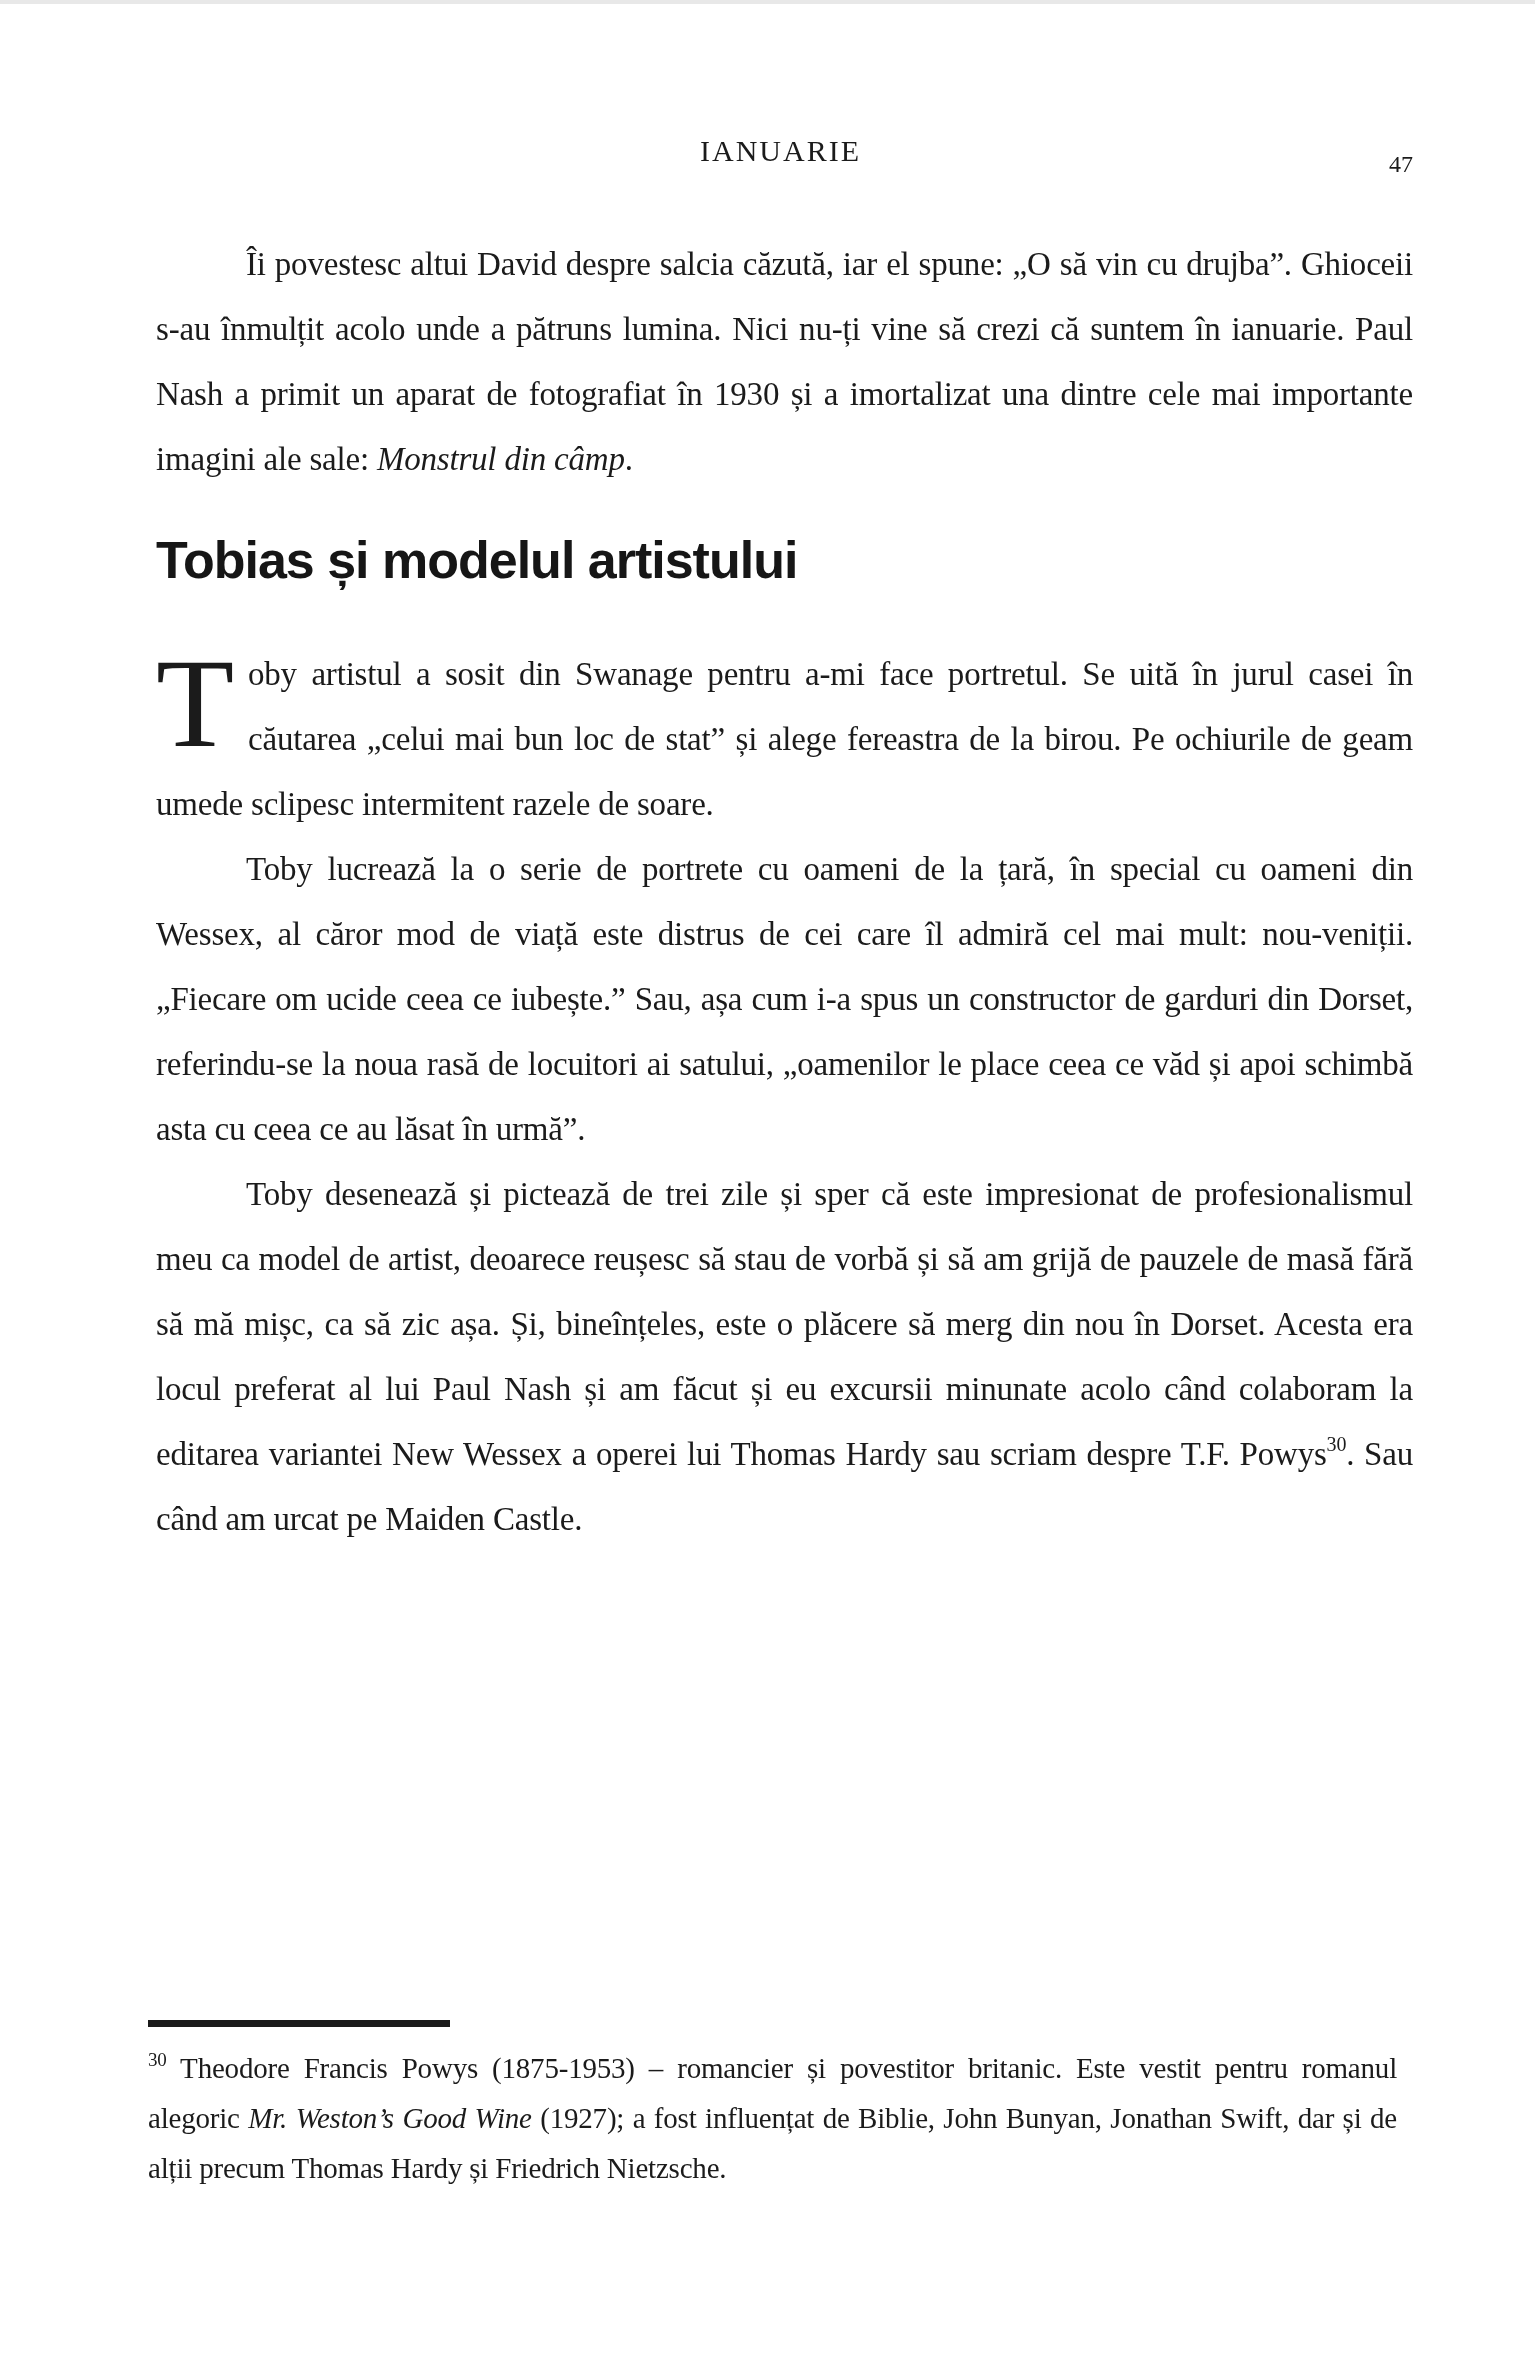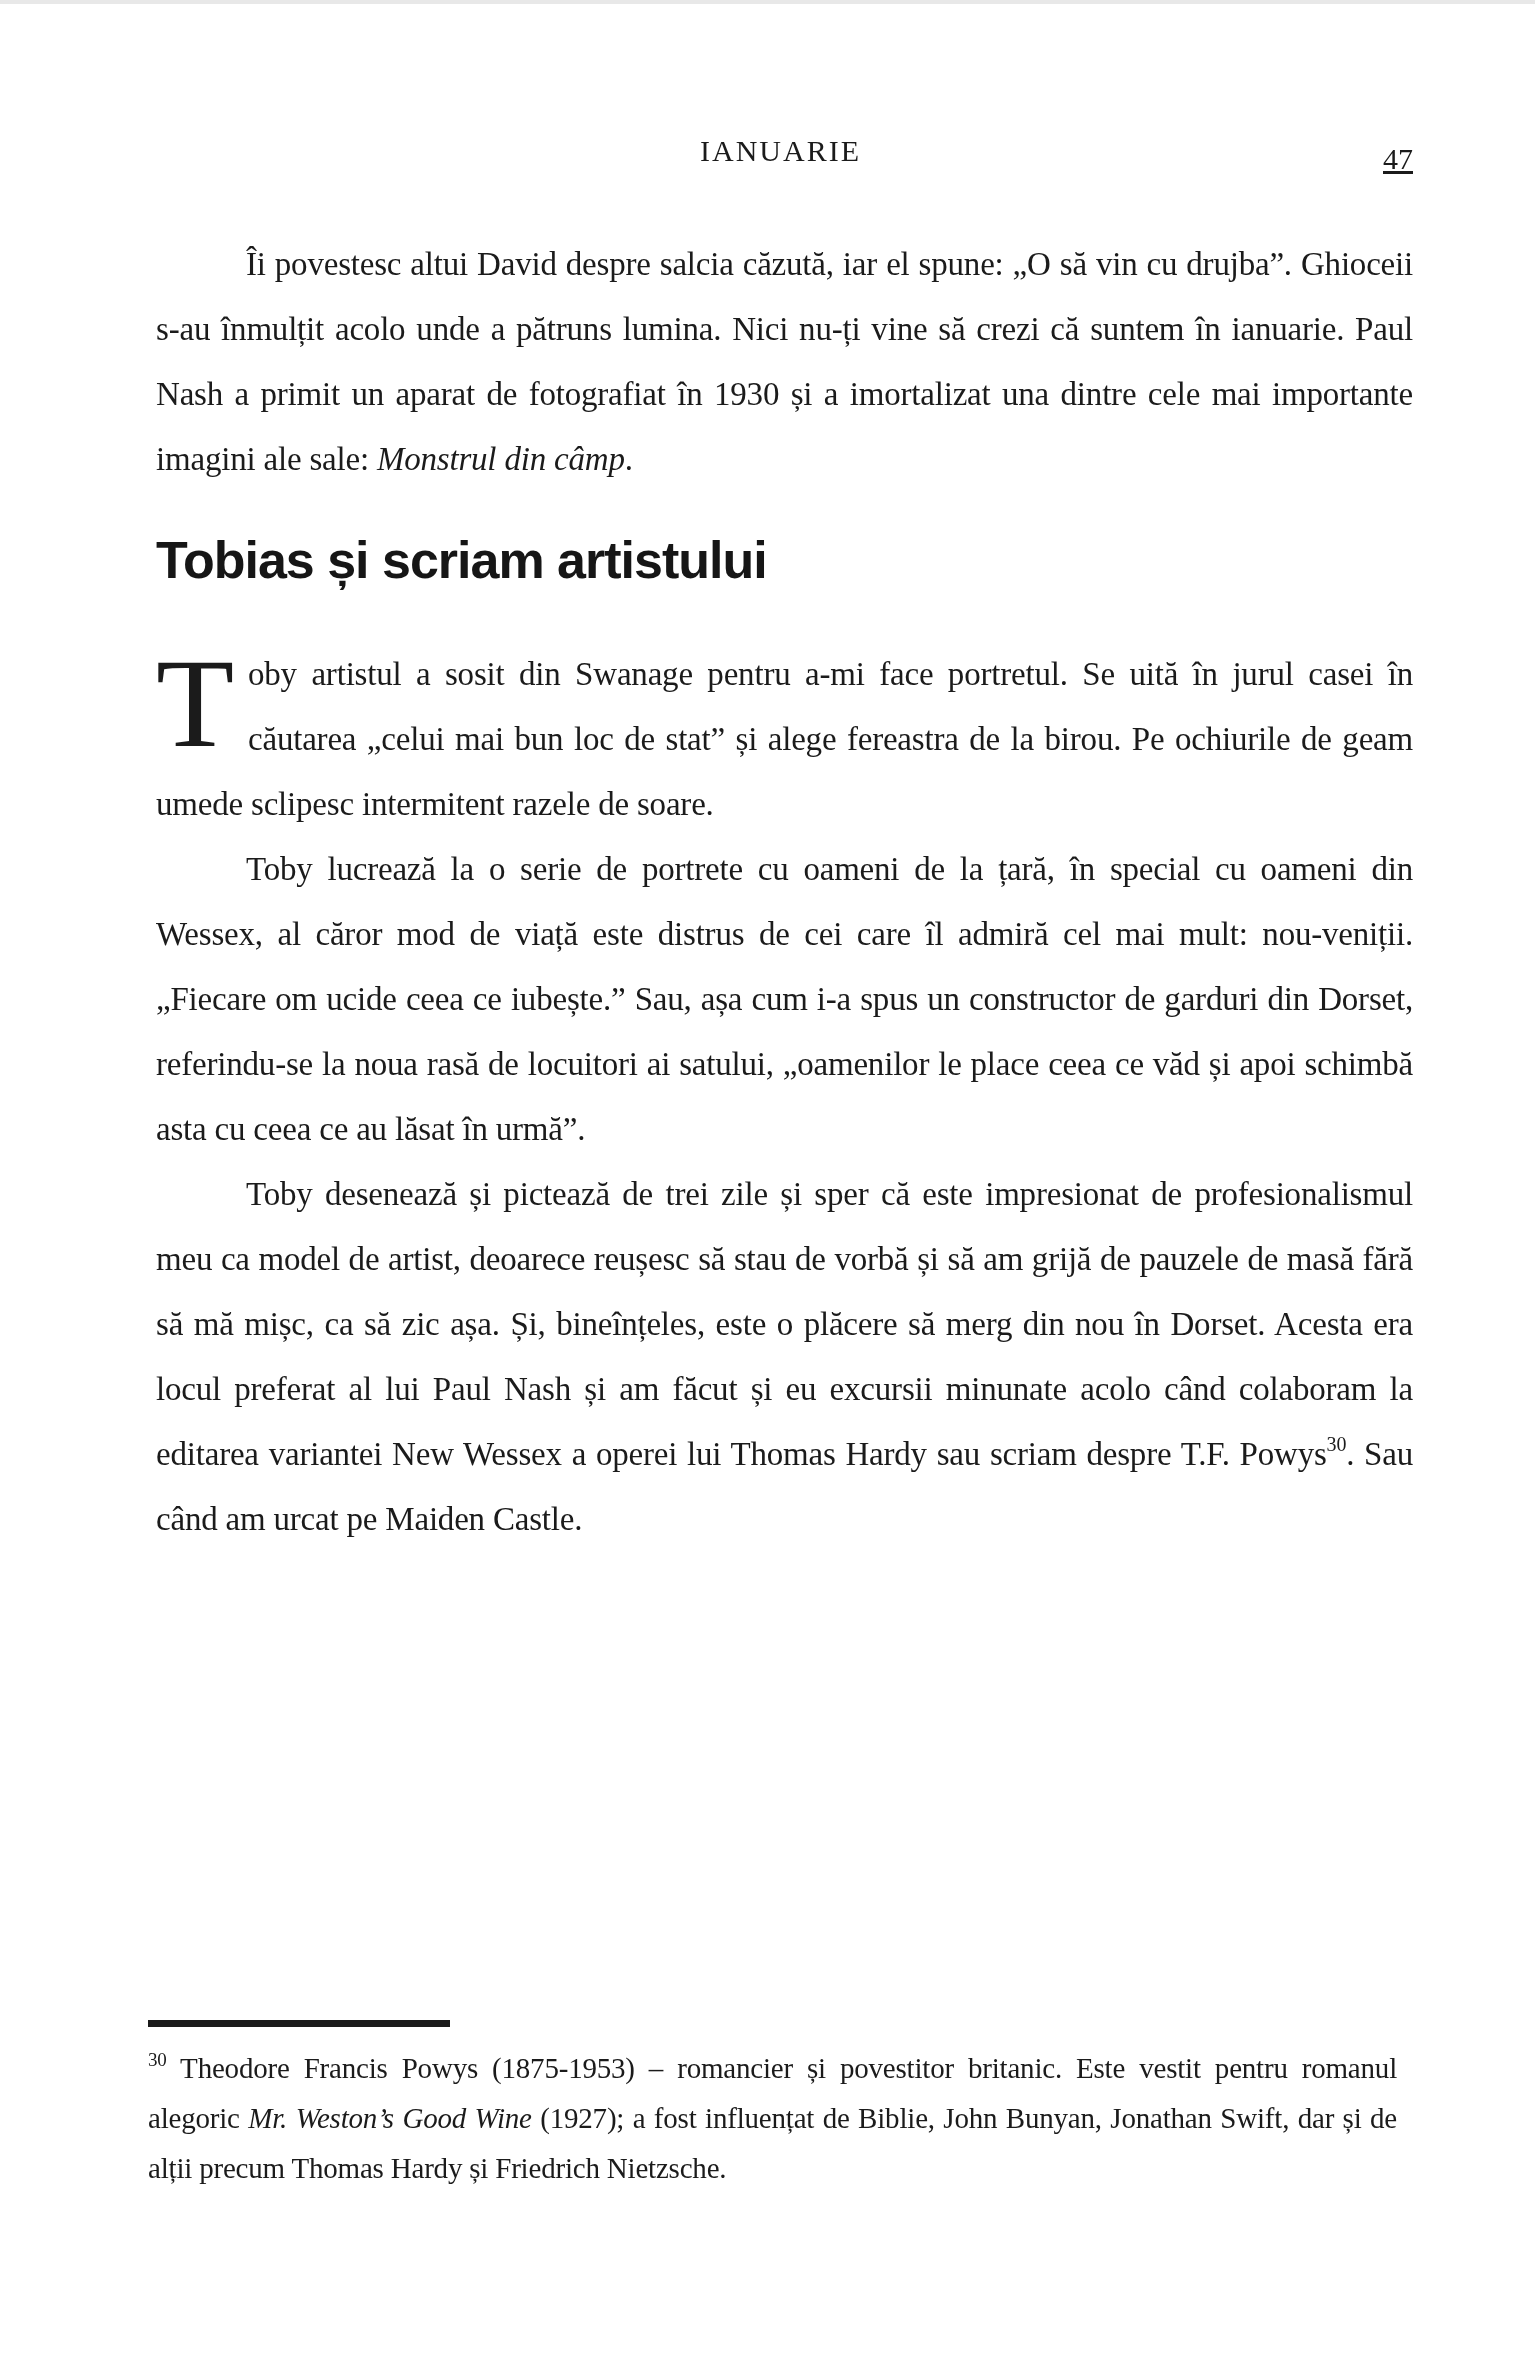--- a/index.html
+++ b/index.html
@@ -26,23 +26,22 @@
   }
   .running-title {
     text-align: center;
     font-size: 30px;
     letter-spacing: 2px;
     font-weight: 500;
   }
   .page-number {
     position: absolute;
     right: 0;
-    top: 8px;
-    font-size: 30px;
-    text-decoration: underline;
+    top: 17px;
+    font-size: 24px;
   }
   .text-block {
     position: absolute;
     top: 228px;
     left: 156px;
     right: 122px;
   }
   .body-para {
     margin: 0;
     font-size: 33px;
@@ -110,21 +109,21 @@
 
   <header class="page-header">
     <div class="running-title">IANUARIE</div>
     <div class="page-number">47</div>
   </header>
 
   <main class="text-block">
 
     <p class="body-para indent"><span>Îi povestesc altui David despre salcia căzută, iar el spune: „O să vin cu drujba”. Ghioceii s-au înmulțit acolo unde a pătruns lumina. Nici nu-ți vine să crezi că suntem în ianuarie. Paul Nash a primit un aparat de fotografiat în 1930 și a imortalizat una dintre cele mai importante imagini ale sale: </span><i>Monstrul din câmp</i><span>.</span></p>
 
-    <h2 class="section-heading">Tobias și scriam artistului</h2>
+    <h2 class="section-heading">Tobias și modelul artistului</h2>
 
     <p class="body-para dropcap-para"><span class="dropcap">T</span><span>oby artistul a sosit din Swanage pentru a-mi face portretul. Se uită în jurul casei în căutarea „celui mai bun loc de stat” și alege fereastra de la birou. Pe ochiurile de geam umede sclipesc intermitent razele de soare.</span></p>
 
     <p class="body-para indent">Toby lucrează la o serie de portrete cu oameni de la țară, în special cu oameni din Wessex, al căror mod de viață este distrus de cei care îl admiră cel mai mult: nou-veniții. „Fiecare om ucide ceea ce iubește.” Sau, așa cum i-a spus un constructor de garduri din Dorset, referindu-se la noua rasă de locuitori ai satului, „oamenilor le place ceea ce văd și apoi schimbă asta cu ceea ce au lăsat în urmă”.</p>
 
     <p class="body-para indent"><span>Toby desenează și pictează de trei zile și sper că este impresionat de profesionalismul meu ca model de artist, deoarece reușesc să stau de vorbă și să am grijă de pauzele de masă fără să mă mișc, ca să zic așa. Și, bineînțeles, este o plăcere să merg din nou în Dorset. Acesta era locul preferat al lui Paul Nash și am făcut și eu excursii minunate acolo când colaboram la editarea variantei New Wessex a operei lui Thomas Hardy sau scriam despre T.F. Powys</span><sup class="fn-ref">30</sup><span>. Sau când am urcat pe Maiden Castle.</span></p>
 
   </main>
 
   <footer class="footnote-area">

